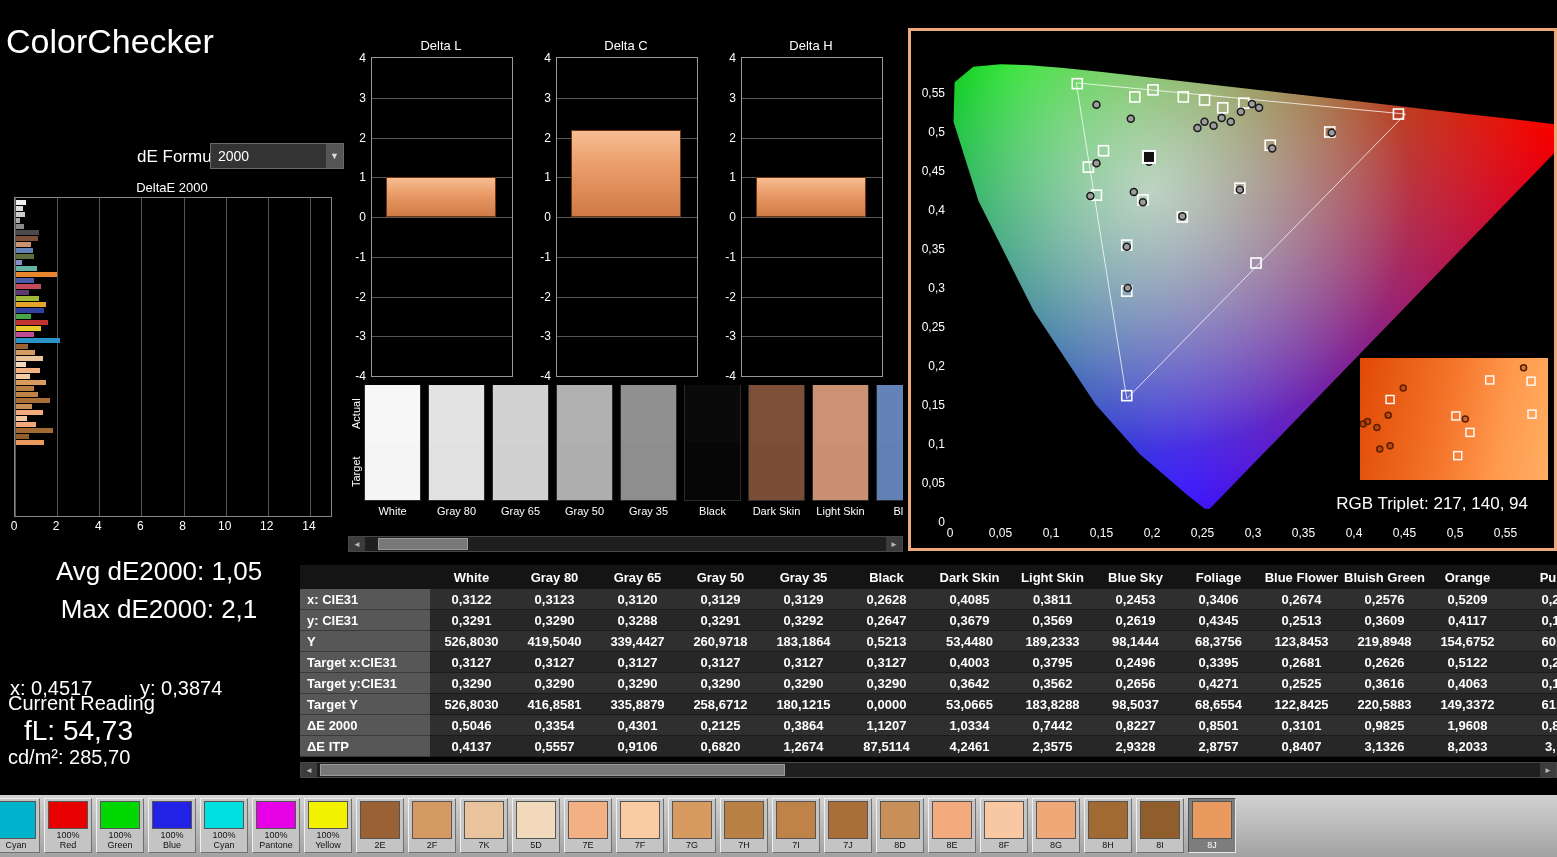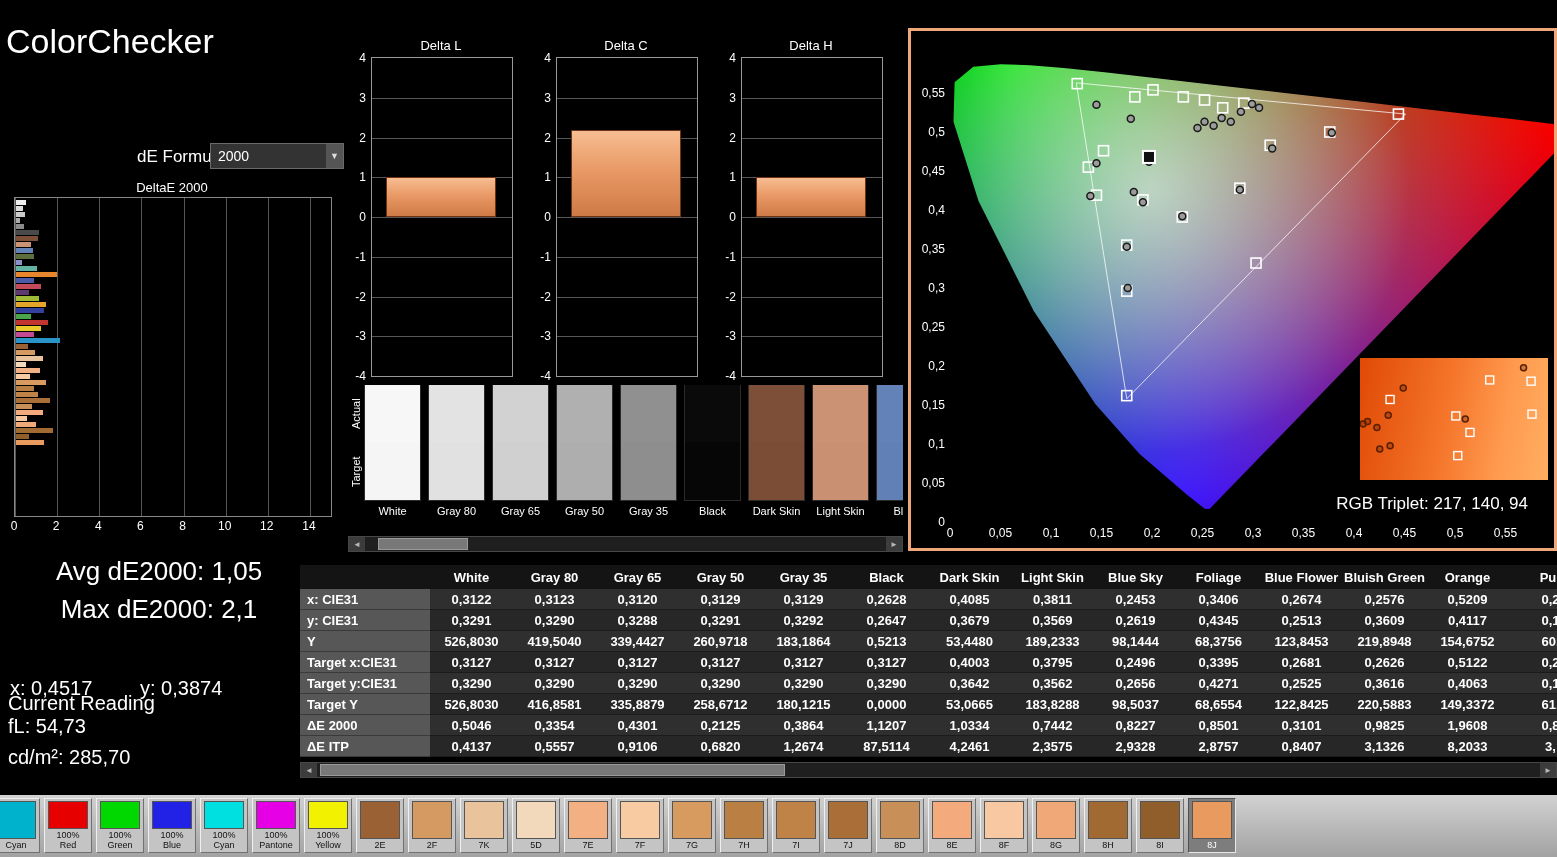--- a/index.html
+++ b/index.html
@@ -76,21 +76,21 @@
     background:linear-gradient(100deg,#e04a05 0%,#f4742a 45%,#ff9a4e 75%,#ffae62 100%);}
   #inset-svg{position:absolute;left:0;top:0;}
   #rgb-triplet{position:absolute;right:26px;top:463px;font-size:17px;z-index:4;}
 
   
   #stat-avg{position:absolute;left:14px;top:556px;width:290px;text-align:center;font-size:26px;}
   #stat-max{position:absolute;left:14px;top:594px;width:290px;text-align:center;font-size:26px;}
   #current-reading{position:absolute;left:8px;top:664px;font-size:20px;margin-top:28px;}
   #stat-x{position:absolute;left:10px;top:677px;font-size:20px;}
   #stat-y{position:absolute;left:140px;top:677px;font-size:20px;}
-  #stat-fl{position:absolute;left:8px;top:715px;font-size:20px;text-align:center;}
+  #stat-fl{position:absolute;left:24px;top:715px;font-size:28px;text-align:center;}
   #stat-cd{position:absolute;left:8px;top:746px;font-size:20px;}
 
   
   #data-table{position:absolute;left:300px;top:565px;width:1257px;height:197px;overflow:hidden;
               font-size:13px;font-weight:bold;}
   .t-row{display:flex;height:21px;align-items:stretch;}
   .t-row.t-head{height:24px;background:#141414;}
   .t-corner{width:130px;flex:none;}
   .t-col{width:83px;flex:none;text-align:center;display:flex;align-items:center;justify-content:center;}
   .t-label{width:130px;flex:none;background:#575757;padding-left:7px;box-sizing:border-box;

